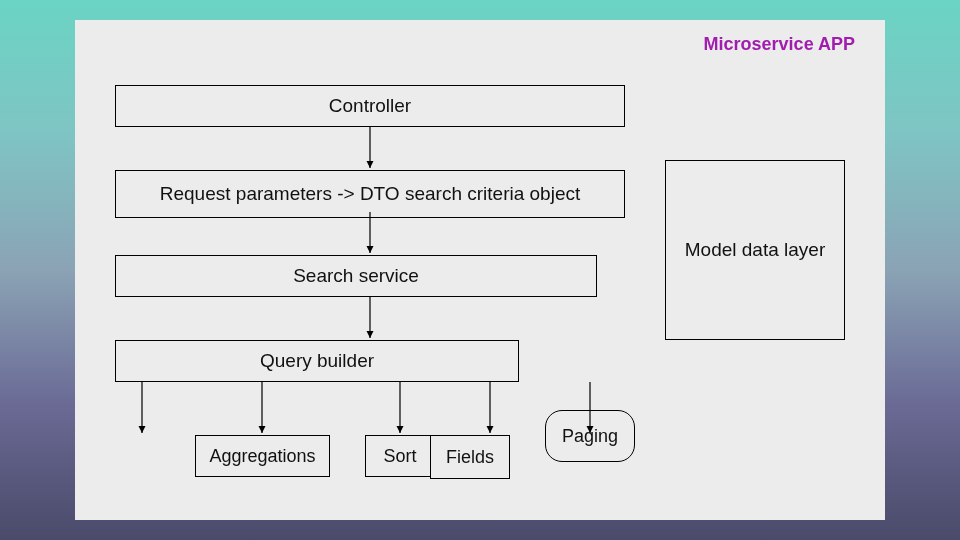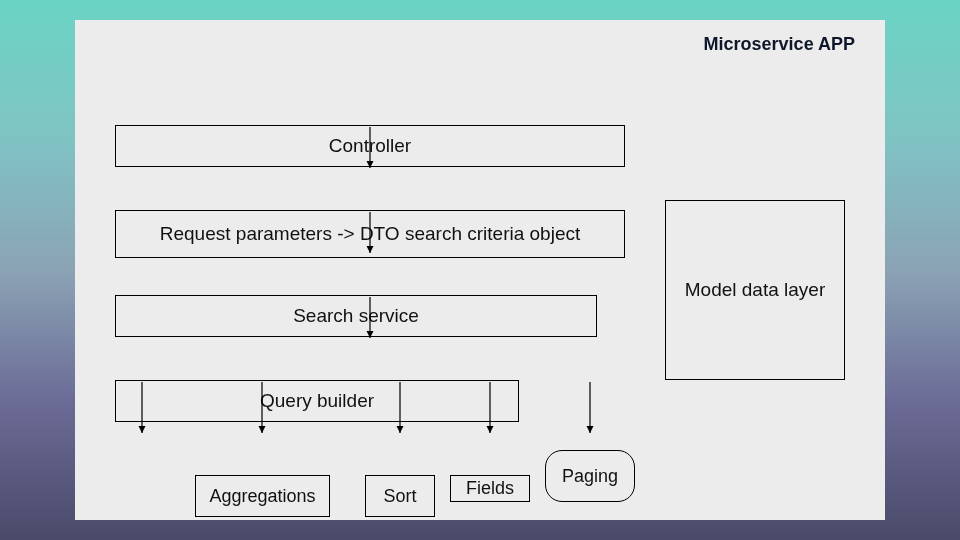--- a/index.html
+++ b/index.html
@@ -16,33 +16,32 @@
     width: 810px;
     height: 500px;
     background: #ececec;
   }
   .title {
     position: absolute;
     top: 14px;
     right: 30px;
     font-weight: 700;
     font-size: 18px;
-    color: #0f172a;
+    color: #a21caf;
   }
   .box {
     position: absolute;
     border: 1.5px solid #000;
     background: #ececec;
     display: flex;
     align-items: center;
     justify-content: center;
     font-size: 19px;
     color: #111;
     font-weight: 400;
-    margin-top: 40px;
   }
   .small { font-size: 18px; }
   svg.arrows {
     position: absolute;
     left: 0; top: 0;
     width: 810px; height: 500px;
     pointer-events: none;
   }
 </style>
 </head>
@@ -55,21 +54,21 @@
   <div class="box" style="left:40px; top:65px; width:510px; height:42px;">Controller</div>
 
   <div class="box" style="left:40px; top:150px; width:510px; height:48px;">Request parameters -&gt; DTO search criteria object</div>
 
   <div class="box" style="left:40px; top:235px; width:482px; height:42px;">Search service</div>
 
   <div class="box" style="left:40px; top:320px; width:404px; height:42px;">Query builder</div>
 
   <div class="box small" style="left:290px; top:415px; width:70px;  height:42px;">Sort</div>
   <div class="box small" style="left:120px; top:415px; width:135px; height:42px;">Aggregations</div>
-  <div class="box small" style="left:375px; top:415px; width:80px;  height:27px;text-align:center;">Fields</div>
+  <div class="box small" style="left:355px; top:415px; width:80px;  height:44px;text-align:center;">Fields</div>
   <div class="box small" style="left:470px; top:390px; width:90px;  height:52px;border-radius:17px;">Paging</div>
 
   <div class="box" style="left:590px; top:140px; width:180px; height:180px;">Model data layer</div>
 
   <svg class="arrows">
     <defs>
       <marker id="ah" markerWidth="8" markerHeight="8" refX="6" refY="3" orient="auto">
         <path d="M0,0 L6,3 L0,6 Z" fill="#000"></path>
       </marker>
     </defs>

